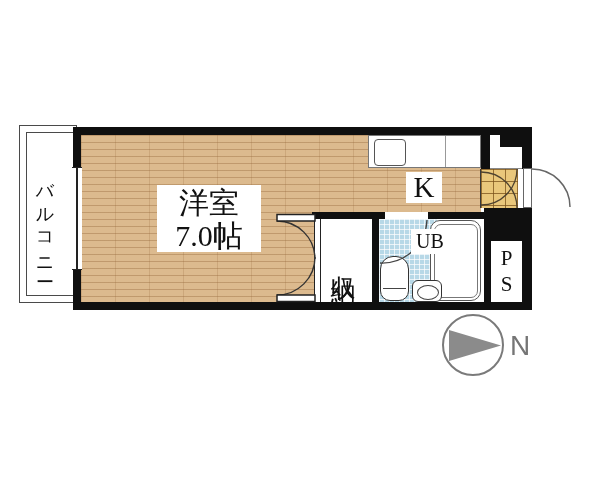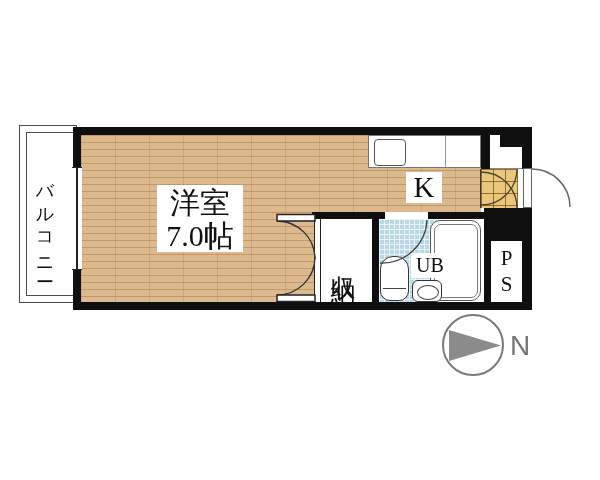--- a/index.html
+++ b/index.html
@@ -64,23 +64,23 @@
   
   .balcony-outer{left:19px;top:125px;width:58px;height:178px;background:#fff;border:1.5px solid #4a4a4a;box-sizing:border-box;z-index:5;}
   .balcony-inner{left:26px;top:132px;width:51px;height:164px;border:1px solid #4a4a4a;border-right:none;box-sizing:border-box;z-index:6;}
 
   
   .overlay{position:absolute;left:0;top:0;z-index:40;pointer-events:none;}
 
   
   .lbl{position:absolute;z-index:50;color:#111;display:flex;align-items:center;justify-content:center;text-align:center;}
   .box{background:#fff;}
-  .room-label{left:157px;top:185px;width:86px;height:67px;font-size:30px;line-height:33px;flex-direction:column;}
+  .room-label{left:157px;top:185px;width:104px;height:67px;font-size:30px;line-height:33px;flex-direction:column;}
   .k-label{left:406px;top:172px;width:36px;height:31px;font-size:29px;}
-  .ub-label{left:411px;top:253px;width:38px;height:25px;font-size:20px;}
+  .ub-label{left:411px;top:229px;width:38px;height:25px;font-size:20px;}
   .ps-label{left:491px;top:243px;width:31px;height:56px;font-size:21px;line-height:26px;flex-direction:column;}
   .vtext{writing-mode:vertical-rl;}
   .closet-label{left:326px;top:220px;width:34px;height:80px;font-size:25px;letter-spacing:5px;}
   .balcony-label{left:31px;top:148px;width:28px;height:150px;font-size:18px;letter-spacing:5px;}
   .n-label{left:505px;top:331px;width:30px;height:30px;font-size:28px;color:#757575;
            font-family:"Liberation Sans","DejaVu Sans",sans-serif;}
   .watermark{left:128px;top:413px;width:300px;height:34px;font-size:27px;color:#6d6d6d;letter-spacing:.5px;
            font-family:"Liberation Sans","DejaVu Sans",sans-serif;}
 </style>
 </head>

